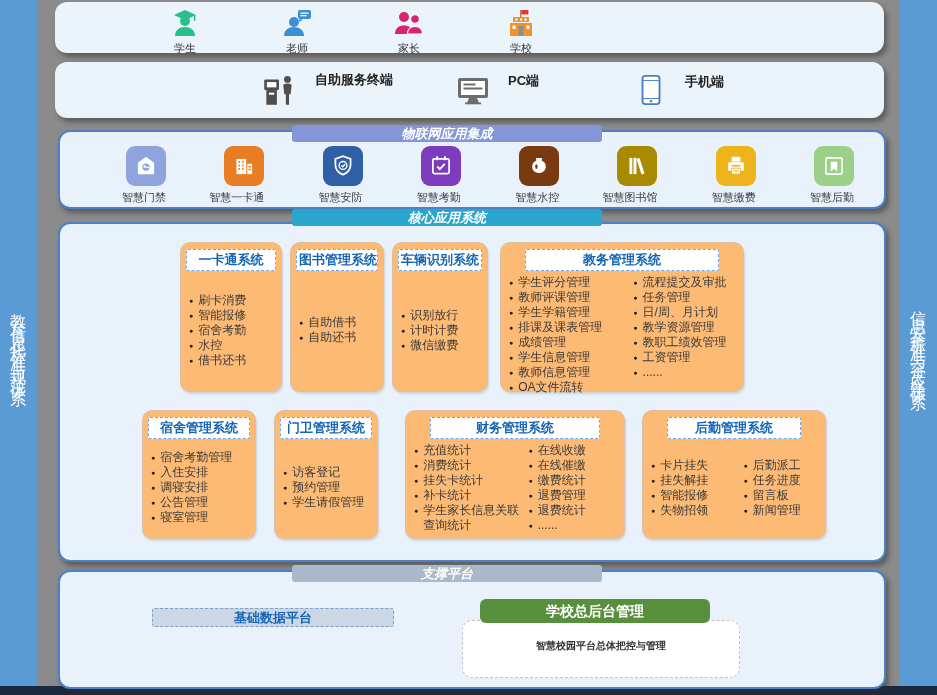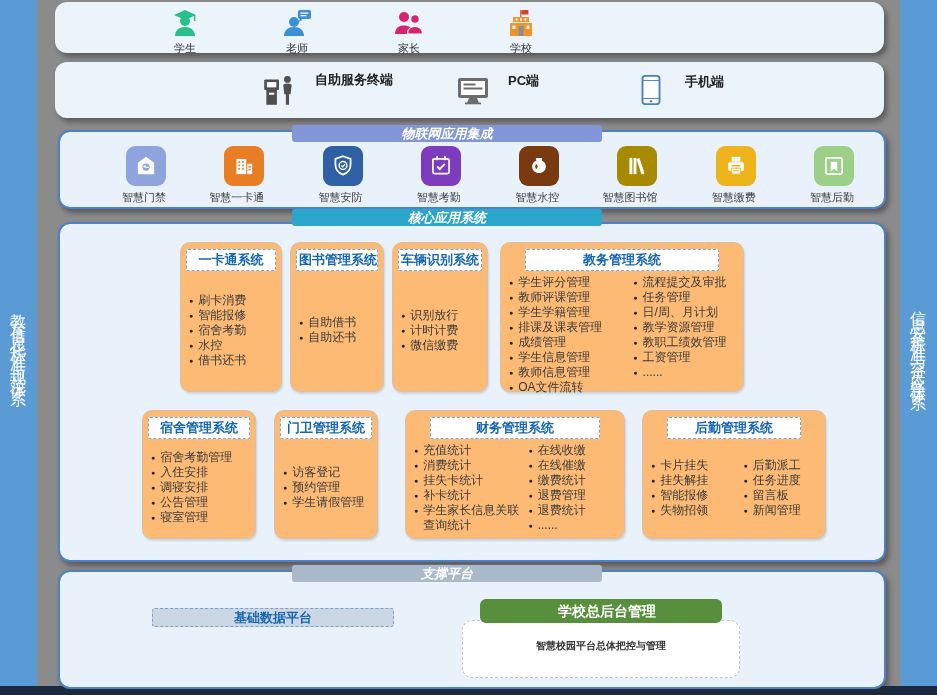--- a/index.html
+++ b/index.html
@@ -62,21 +62,21 @@
   .sup-badge{
     position:absolute;border:1px dashed #7e9fc7;border-radius:3px;background:#ccd7e5;
     color:#1565b5;font-size:13px;font-weight:bold;text-align:center;z-index:4;
   }
   .sup-box{
     position:absolute;background:#fff;border:1px dashed #c3c3c3;border-radius:10px;z-index:3;
   }
   .sup-text{font-size:12px;color:#3a3a3a;line-height:18px;padding:10px 0 0 14px;}
   .green-badge{
     position:absolute;border-radius:6px;color:#fff;font-size:14px;font-weight:bold;
-    text-align:center;line-height:24px;z-index:4;padding-left:12px;
+    text-align:center;line-height:24px;z-index:4;
   }
   .admin-text{font-size:10px;font-weight:bold;color:#333;text-align:center;padding-top:18px;}
 </style>
 </head>
 <body>
 
 <div id="stage">
 
   <div class="pillar" style="left: 0px; background-color: rgb(91, 155, 213);">
     <div class="pillar-text">教育信息化标准与规范体系</div>

